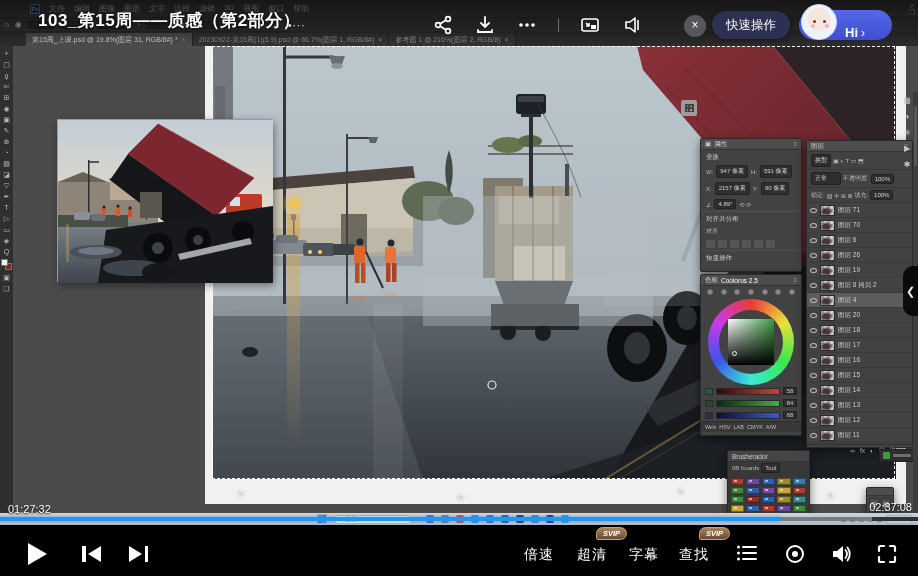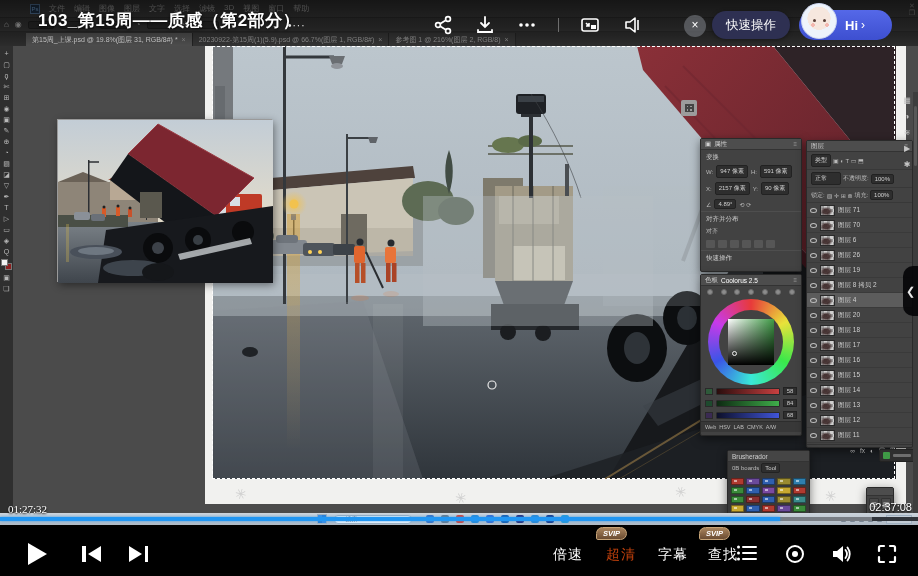--- a/index.html
+++ b/index.html
@@ -128,53 +128,53 @@
     text-shadow:0 1px 3px rgba(0,0,0,.8); letter-spacing:.5px;}
   .vtitle-dots { position:absolute; left:288px; top:20px; color:#e8e8e8; font-size:10px; letter-spacing:1px; }
   .top-icons { position:absolute; left:432px; top:12px; height:26px; display:flex; align-items:center; gap:20px; }
   .ticon { width:22px; height:22px; display:flex; align-items:center; justify-content:center; }
   .tdivider { width:1px; height:14px; background:rgba(255,255,255,.35); }
   .close-btn { position:absolute; left:684px; top:15px; width:22px; height:22px; border-radius:50%;
     background:rgba(130,133,140,.55); color:#fff; font-size:12px; text-align:center; line-height:21px; }
   .summary-pill { position:absolute; left:712px; top:11px; height:28px; padding:0 14px; border-radius:15px;
     background:#2e3052; color:#fff; font-size:12.5px; line-height:28px; box-shadow:0 1px 4px rgba(0,0,0,.4);}
   .avatar-pill { position:absolute; left:799px; top:10px; width:93px; height:30px; border-radius:16px;
-    background:linear-gradient(#5568e8,#3d4fd0); display:flex; align-items:center; }
+    background:linear-gradient(#5568e8,#3d4fd0); display:flex; align-items:flex-end; }
   .avatar-img { position:relative; width:36px; height:36px; margin-left:2px; margin-top:-8px; border-radius:50%;
     background:radial-gradient(circle at 50% 42%, #f6e7de 0 44%, #eef3fb 45% 100%); border:1px solid #cdd6f0; flex:none;}
   .avatar-img .e1,.avatar-img .e2 { position:absolute; top:15px; width:3px; height:3px; background:#5a4038; border-radius:50%; }
   .avatar-img .e1{left:11px;} .avatar-img .e2{left:21px;}
   .avatar-img .blush { position:absolute; left:8px; top:19px; width:20px; height:4px;
     background:radial-gradient(circle at 3px 2px,#f3b8b0 0 2px,transparent 2px), radial-gradient(circle at 17px 2px,#f3b8b0 0 2px,transparent 2px); }
   .avatar-label { color:#fff; font-size:13px; font-weight:bold; margin-left:8px; }
   .avatar-arrow { color:#fff; font-size:12px; margin-left:3px; }
 
   .drawer-tab { position:absolute; left:903px; top:266px; width:15px; height:50px; background:rgba(5,5,8,.92);
     border-radius:10px 0 0 10px; color:#e8e8e8; font-size:11px; display:flex; align-items:center; justify-content:center; }
 
-  .time-l { position:absolute; left:8px; top:503px; color:#fff; font-size:11px; text-shadow:0 1px 2px #000;font-family:Liberation Serif, serif; }
+  .time-l { position:absolute; left:8px; top:503px; color:#fff; font-size:11px; text-shadow:0 1px 2px #000; }
   .time-r { position:absolute; right:6px; top:501px; color:#fff; font-size:11px; text-shadow:0 1px 2px #000; }
 
   .progress { position:absolute; left:0; top:517px; width:918px; height:4px; background:#30343a; }
   .prog-buf { position:absolute; left:0; top:0; height:4px; background:#787d84; }
   .prog-played { position:absolute; left:0; top:0; height:4px; background:#2196f3; box-shadow:0 0 3px rgba(33,150,243,.8); }
 
   .controlbar { position:absolute; left:0; top:533px; width:918px; height:43px; background:#000; }
   .btn-play { position:absolute; left:28px; top:10px; width:0; height:0;
     border-left:19px solid #fff; border-top:11px solid transparent; border-bottom:11px solid transparent; }
   .btn-step { position:absolute; top:13px; width:22px; height:16px; }
   .btn-prev { left:82px; } .btn-next { left:126px; }
   .btn-step .bar { position:absolute; top:0; width:3.5px; height:16px; background:#fff; }
   .btn-step .tri { position:absolute; top:0; width:0; height:0; border-top:8px solid transparent; border-bottom:8px solid transparent; }
   .btn-prev .bar { left:0; }
   .btn-prev .tri { left:6px; border-right:13px solid #fff; }
   .btn-next .bar { right:0; }
   .btn-next .tri { right:6px; border-left:13px solid #fff; }
-  .ctext { position:absolute; top:13px; color:#fff; font-size:14px; letter-spacing:1px;margin-left:29px; }
-  .ctext.gold { color:#c2410c; }
+  .ctext { position:absolute; top:13px; color:#fff; font-size:14px; letter-spacing:1px; }
+  .ctext.gold { color:#ffffff; }
   .svip { position:absolute; top:-6px; width:31px; height:13px; border-radius:7px 7px 7px 2px;
     background:linear-gradient(#a8835c,#6b4c32); border:1px solid #c7a477;
     color:#fff; font-size:7.5px; font-weight:bold; font-style:italic; text-align:center; line-height:12px; z-index:5;}
   .cicon { position:absolute; top:11px; }
 
   svg { display:block; }
 </style>
 </head>
 <body>
 

